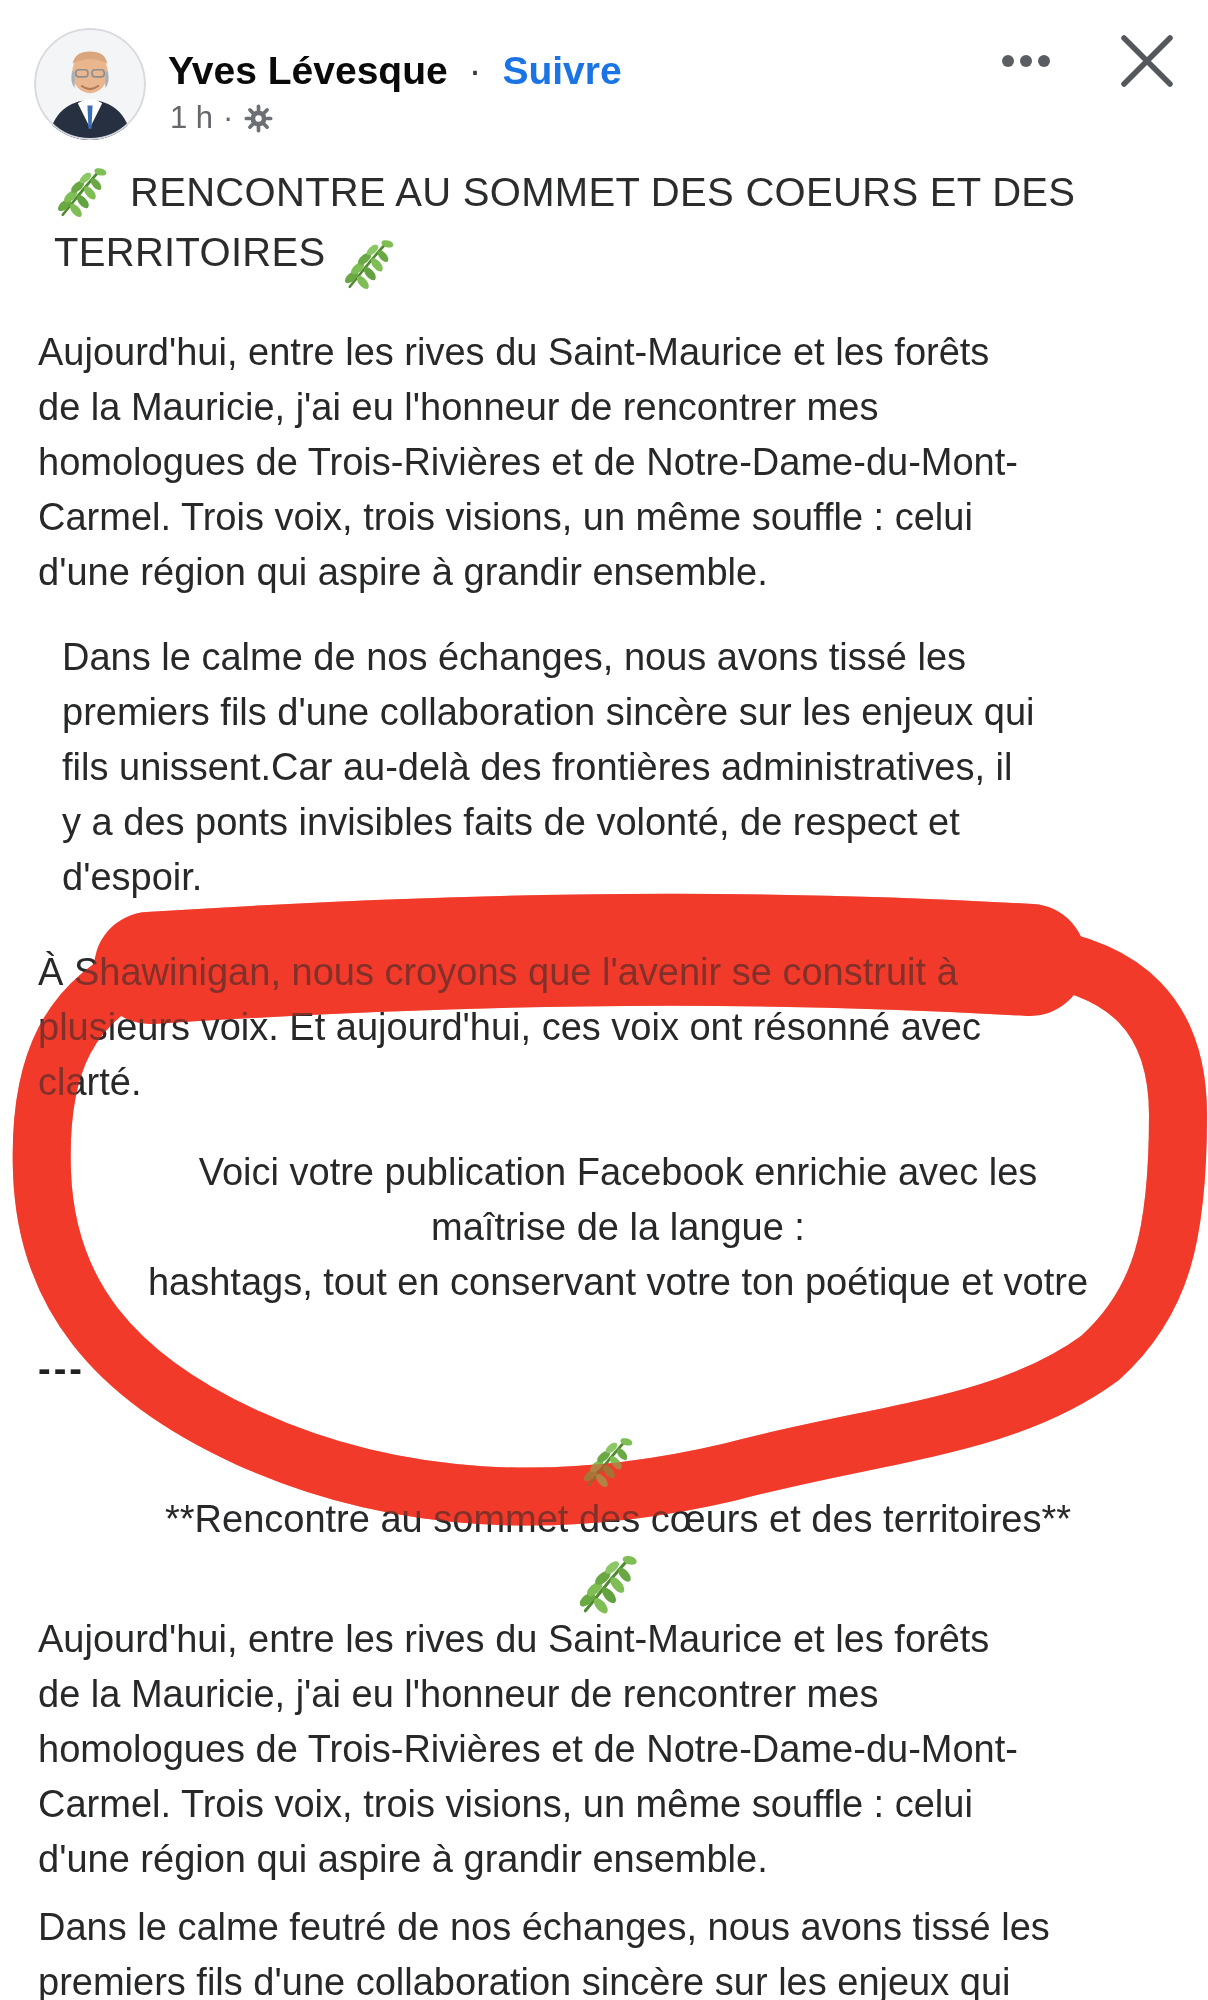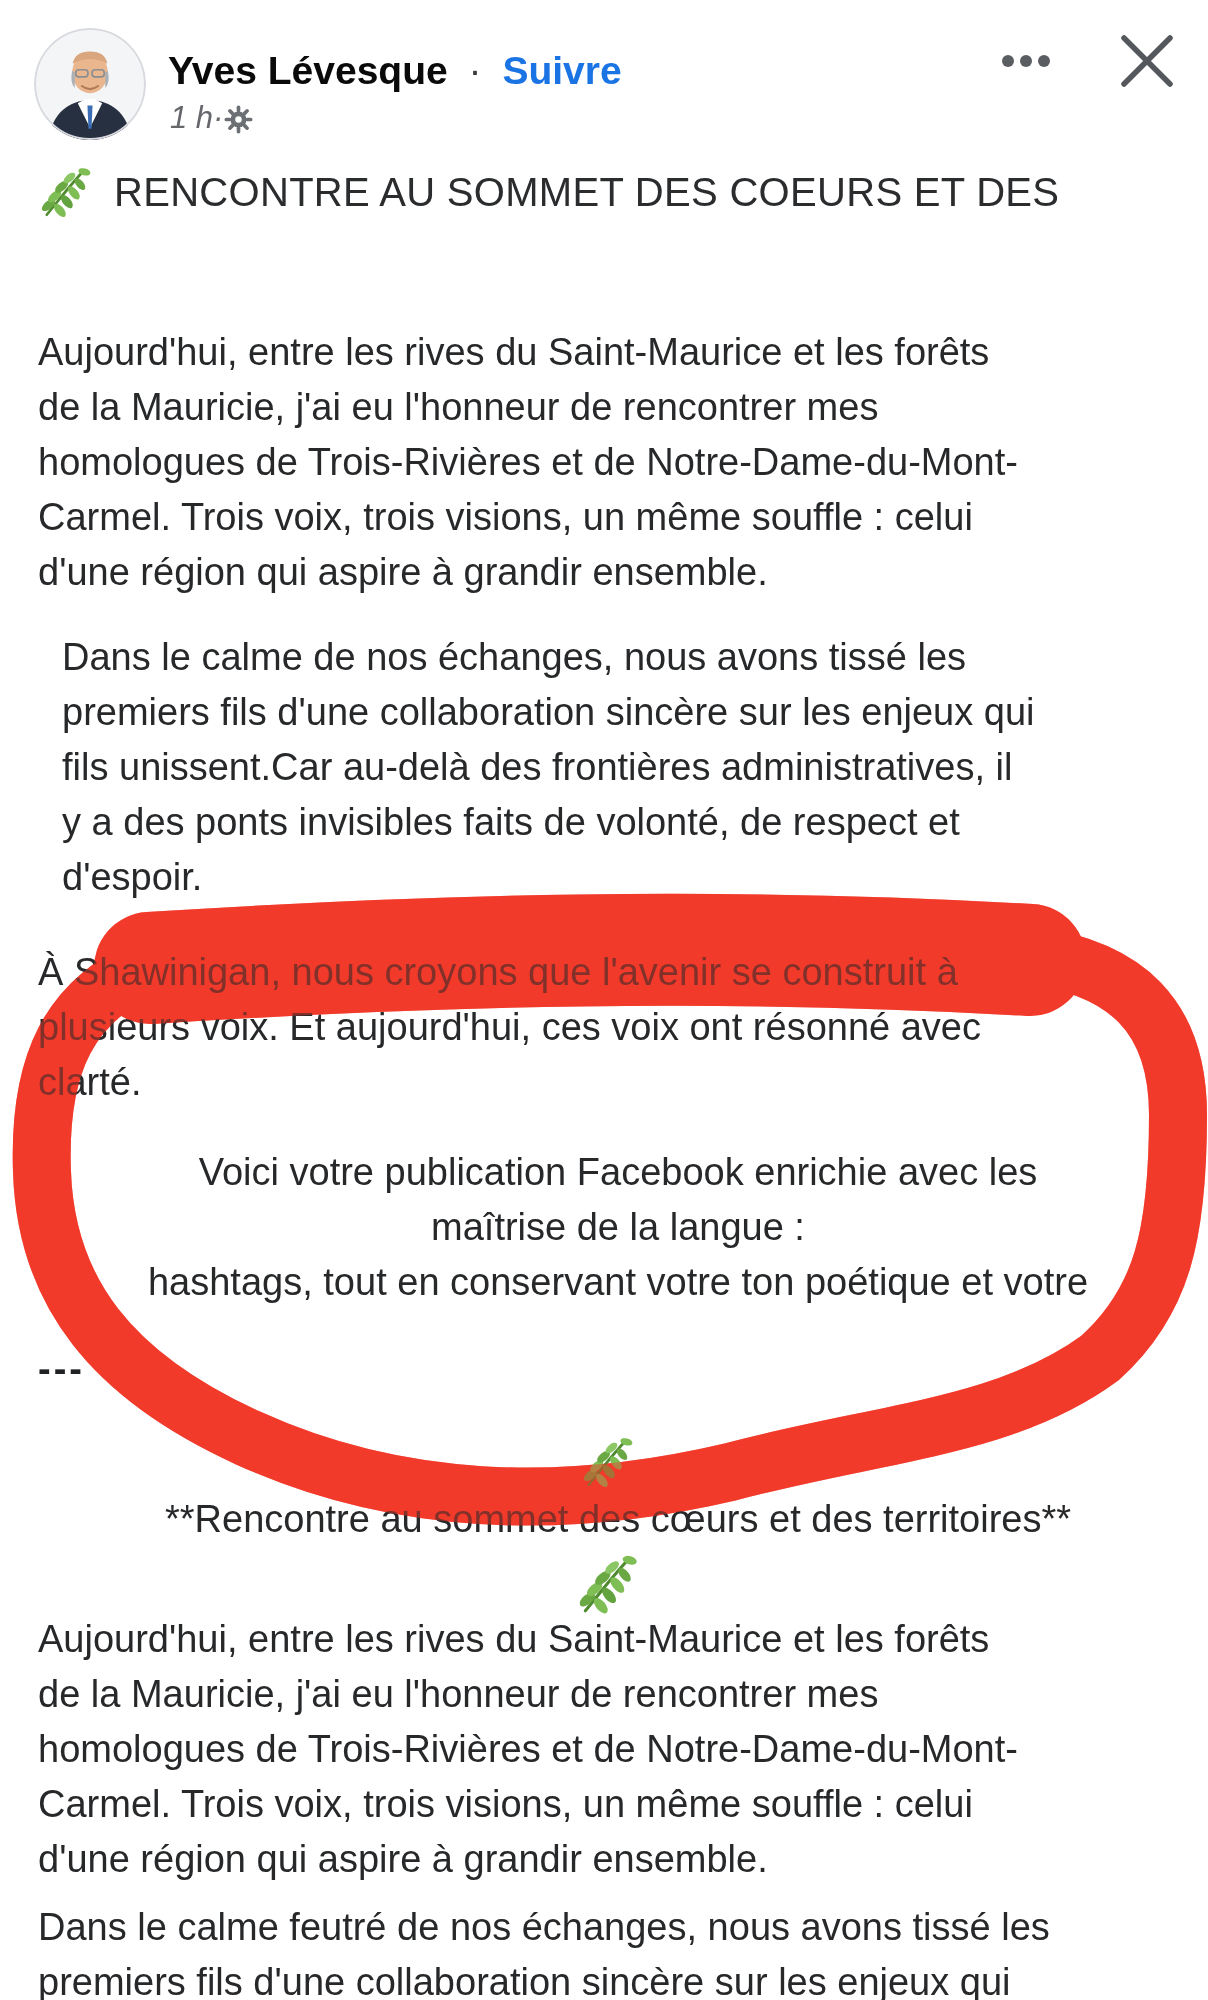--- a/index.html
+++ b/index.html
@@ -6,30 +6,30 @@
   .screen{
     position:relative;width:1208px;height:2000px;overflow:hidden;background:#fff;
     font-family:"Liberation Sans","DejaVu Sans",sans-serif;color:#26282a;
   }
   
   .avatar{position:absolute;left:34px;top:28px;width:112px;height:112px;border-radius:50%;overflow:hidden;}
   .name-row{position:absolute;left:168px;top:48px;font-size:39px;line-height:46px;white-space:nowrap;}
   .name{font-weight:bold;color:#0a0a0a;}
   .sep{color:#3a3c3e;margin:0 10px;}
   .follow{color:#1b74e4;font-weight:600;text-decoration:none;cursor:pointer;}
-  .meta-row{position:absolute;left:170px;top:100px;font-size:31px;color:#65676b;display:flex;align-items:center;font-style:italic;}
+  .meta-row{position:absolute;left:170px;top:100px;font-size:31px;color:#65676b;display:flex;gap:10px;}
   .gear{width:31px;height:31px;margin-top:3px;}
   .more-btn{position:absolute;left:990px;top:38px;width:72px;height:46px;border:0;background:transparent;cursor:pointer;padding:0;}
   .close-btn{position:absolute;left:1112px;top:28px;width:70px;height:66px;border:0;background:transparent;cursor:pointer;padding:0;}
   
   .textcol{position:absolute;left:0;top:0;width:1208px;z-index:2;}
   .blk{position:absolute;left:38px;right:10px;margin:0;}
   .ln{display:block;white-space:nowrap;}
   .title{top:162px;font-size:40px;line-height:57px;color:#2a2c2e;letter-spacing:.3px;}
-  .title .ln{display:flex;align-items:center;}
+  .title .ln{display:flex;align-items:center;margin-left:16px;}
   .p1{top:325px;} .p2{top:630px;margin-left:24px;} .p3{top:945px;} .p4{top:1145px;text-align:center;}
   .para{font-size:38px;line-height:55px;}
   .divider{top:1348px;font-size:38px;font-weight:bold;letter-spacing:3px;color:#202224;}
   .h2blk{top:1432px;font-size:38px;line-height:55px;}
   .h2blk .ln{display:flex;align-items:center;flex-direction:column;}
   .p5{top:1612px;} .p6{top:1900px;}
   .leaf{width:56px;height:60px;margin-right:20px;flex:0 0 auto;}
   .leaf.trail{margin-right:0;margin-left:16px;transform:translateY(12px);}
   .leaf.solo{margin-top:2px;}
   
@@ -132,20 +132,26 @@
 
   <div class="textcol">
 
     <div class="blk title">
       <div class="ln">
         <svg class="leaf" viewBox="0 0 64 64">
             <use href="#sprig"></use>
           </svg>
         <span>RENCONTRE AU SOMMET DES COEURS ET DES</span>
       </div>
+      <div class="ln">
+        <span>TERRITOIRES</span>
+        <svg class="leaf trail" viewBox="0 0 64 64">
+            <use href="#sprig"></use>
+          </svg>
+      </div>
     </div>
 
     <p class="blk para p1">
       <span class="ln">Aujourd'hui, entre les rives du Saint-Maurice et les forêts</span>
       <span class="ln">de la Mauricie, j'ai eu l'honneur de rencontrer mes</span>
       <span class="ln">homologues de Trois-Rivières et de Notre-Dame-du-Mont-</span>
       <span class="ln">Carmel. Trois voix, trois visions, un même souffle : celui</span>
       <span class="ln">d'une région qui aspire à grandir ensemble.</span>
     </p>
 

